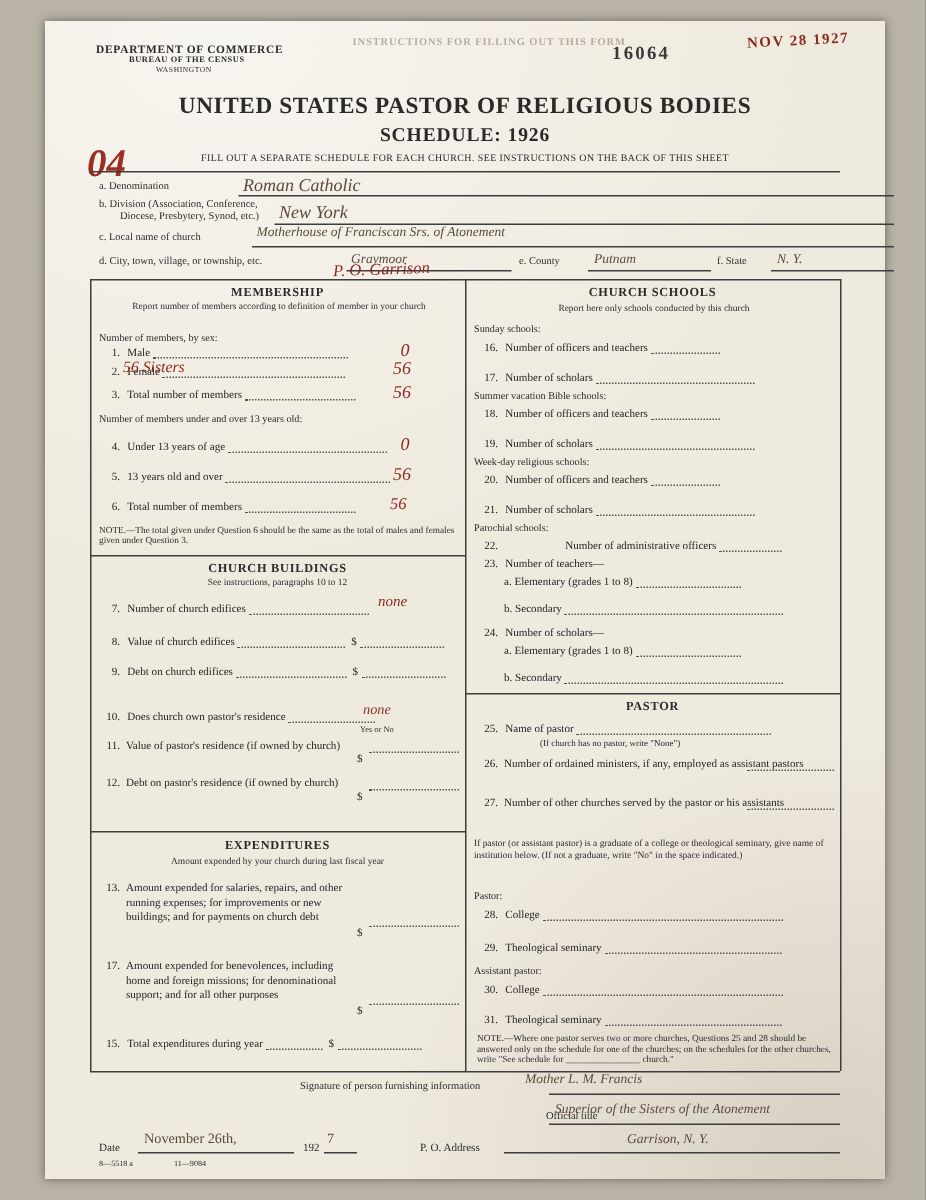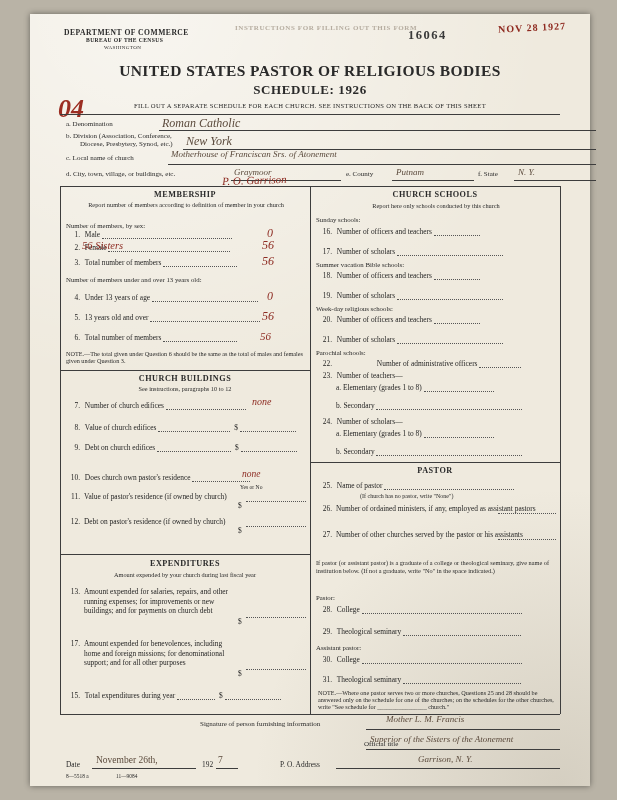--- a/index.html
+++ b/index.html
@@ -94,21 +94,21 @@
         <div class="abs" style="left:117px;top:18px;width:413px;border-bottom:1px solid #3d3d3d;"></div>
       </div>
 
       <div style="position:relative;height:16px;">
         <span class="abs ink" style="left:0;top:3px;font-size:7px;">c.  Local name of church</span>
         <span class="abs hand hm" style="left:105px;top:-2px;">Motherhouse of Franciscan Srs. of Atonement</span>
         <div class="abs" style="left:102px;top:13px;width:428px;border-bottom:1px solid #3d3d3d;"></div>
       </div>
 
       <div style="position:relative;height:18px;">
-        <span class="abs ink" style="left:0;top:3px;font-size:7px;">d.  City, town, village, or buildings, etc.</span>
+        <span class="abs ink" style="left:0;top:3px;font-size:7px;">d.  City, town, village, or township, etc.</span>
         <span class="abs hand hm" style="left:168px;top:0px;">Graymoor</span>
         <div class="abs" style="left:165px;top:13px;width:110px;border-bottom:1px solid #3d3d3d;"></div>
         <span class="abs ink" style="left:280px;top:3px;font-size:7px;">e.  County</span>
         <span class="abs hand hm" style="left:330px;top:0px;">Putnam</span>
         <div class="abs" style="left:326px;top:13px;width:82px;border-bottom:1px solid #3d3d3d;"></div>
         <span class="abs ink" style="left:412px;top:3px;font-size:7px;">f.  State</span>
         <span class="abs hand hm" style="left:452px;top:0px;">N. Y.</span>
         <div class="abs" style="left:448px;top:13px;width:82px;border-bottom:1px solid #3d3d3d;"></div>
       </div>
     </div>
@@ -364,21 +364,21 @@
     </div>
     <div class="row" style="left:288px;top:662px;width:240px;">
       <span class="num">31.</span>
       <span class="lbl" style="margin-left:3px;">Theological seminary</span>
       <span class="fill" style="width:118px;"></span>
     </div>
 
     <div class="abs ink note" style="left:288px;top:675px;width:238px;">NOTE.—Where one pastor serves two or more churches, Questions 25 and 28 should be answered only on the schedule for one of the churches; on the schedules for the other churches, write "See schedule for ________________ church."</div>
 
     <div class="abs ink" style="left:170px;top:706px;font-size:7px;">Signature of person furnishing information</div>
-    <div class="abs hand hm" style="left:356px;top:700px;text-align:right;">Mother L. M. Francis</div>
+    <div class="abs hand hm" style="left:320px;top:700px;text-align:right;">Mother L. M. Francis</div>
     <div class="abs" style="left:336px;top:715px;width:194px;border-bottom:1px solid #3d3d3d;"></div>
 
     <div class="abs ink" style="left:290px;top:726px;font-size:7px;padding-left:44px;">Official title</div>
     <div class="abs hand hm" style="left:340px;top:720px;">Superior of the Sisters of the Atonement</div>
     <div class="abs" style="left:336px;top:735px;width:194px;border-bottom:1px solid #3d3d3d;"></div>
 
     <div class="abs ink" style="left:36px;top:746px;font-size:7.4px;">Date</div>
     <div class="abs hand" style="left:66px;top:741px;font-size:9.5px;font-style:normal;">November 26th,</div>
     <div class="abs" style="left:62px;top:754px;width:104px;border-bottom:1px solid #3d3d3d;"></div>
     <div class="abs ink" style="left:172px;top:746px;font-size:7.4px;">192</div>

